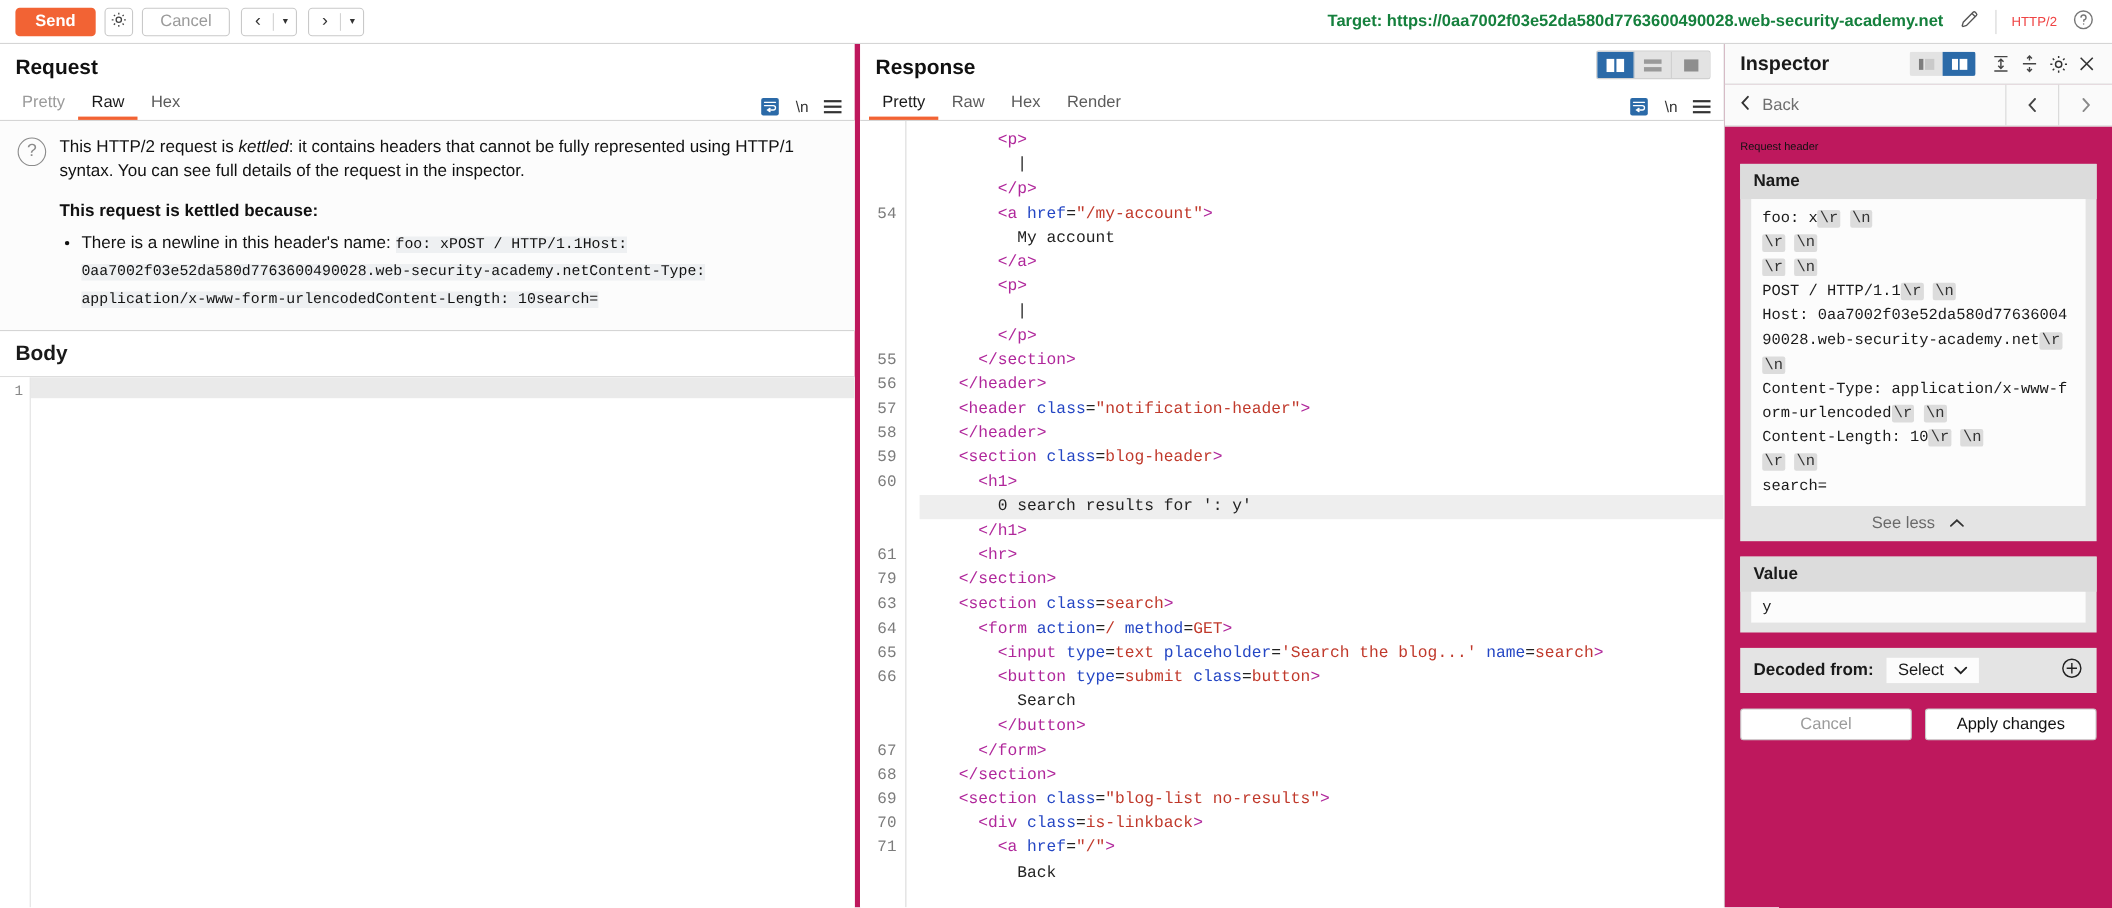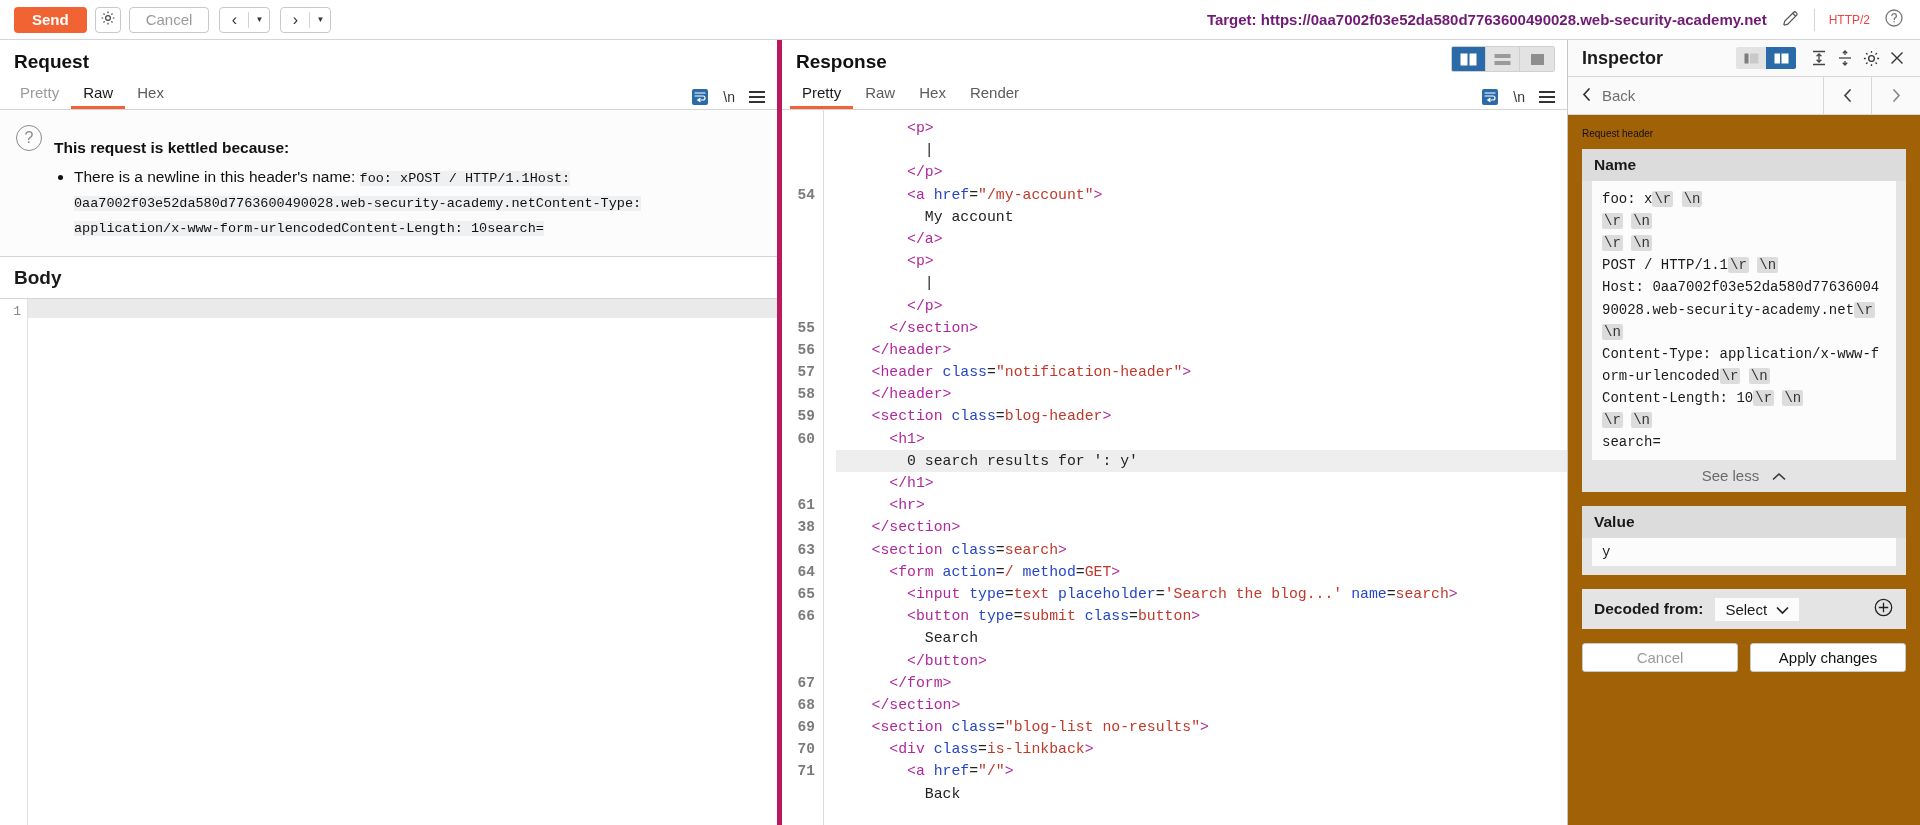--- a/index.html
+++ b/index.html
@@ -48,32 +48,32 @@
     background: #fff; display: flex; align-items: stretch;
     cursor: pointer; overflow: hidden;
   }
   .split-btn .main { width: 28px; display: flex; align-items: center; justify-content: center;
     font-size: 16px; color: #333; }
   .split-btn .divider { width: 1px; background: #d2d2d2; margin: 4px 0; }
   .split-btn .caret { width: 20px; display: flex; align-items: center; justify-content: center;
     font-size: 8px; color: #333; }
 
   .toolbar-spacer { flex: 1; }
-  .target-label { font-weight: bold; font-size: 15px; color: #701a75; white-space: nowrap; text-align: right; }
+  .target-label { font-weight: bold; font-size: 15px; color: #15803d; white-space: nowrap; text-align: right; }
   .tb-sep { width: 1px; height: 22px; background: #d5d5d5; margin: 0 14px; }
   .http-ver { color: #ef4444; font-size: 12px; }
 
   
   .panes { flex: 1; display: flex; min-height: 0; }
   .pane-request { width: 782px; min-width: 782px; display: flex; flex-direction: column;
     border-right: 5px solid #be185d; background: #fff; }
   .pane-response { flex: 1; display: flex; flex-direction: column; background: #fff;
     border-right: 1px solid #c8c8c8; min-width: 0; }
   .pane-inspector { width: 352px; min-width: 352px; display: flex; flex-direction: column;
-    background: #a16207; }
+    background: #be185d; }
 
   
   .pane-head { position: relative; }
   .pane-title { font-size: 19px; font-weight: bold; padding: 11px 14px 5px 14px; color: #111; }
   .tabs { display: flex; align-items: flex-end; padding: 0 8px;
     border-bottom: 1px solid #d5d5d5; height: 32px; }
   .tab { padding: 0 12px; height: 31px; line-height: 30px; font-size: 15px; color: #5c5c5c;
     cursor: pointer; border-bottom: 3px solid transparent; }
   .tab.active { color: #1a1a1a; border-bottom: 3px solid #f26334; }
   .tab.dim { color: #9b9b9b; }
@@ -115,21 +115,21 @@
     font-family: "Liberation Mono", monospace; font-size: 13px; text-align: right;
     padding: 5px 6px 0 0; border-right: 1px solid #e2e2e2; }
   .body-area { flex: 1; }
   .body-area .line1 { height: 19px; background: #eaeaea; }
 
   
   .code-wrap { flex: 1; display: flex; min-height: 0; overflow: hidden; background: #fff; }
   .code-gutter { width: 42px; min-width: 42px; text-align: right; padding: 7px 8px 0 0;
     font-family: "Liberation Mono", monospace; font-size: 14.5px; color: #7b7b7b;
     border-right: 1px solid #dadada; background: #fff; }
-  .code-gutter div { height: 22.2px; line-height: 22.2px; font-weight: bold; }
+  .code-gutter div { height: 22.2px; line-height: 22.2px; }
   .code-body { flex: 1; padding: 7px 0 0 12px; font-family: "Liberation Mono", monospace;
     font-size: 14.8px; white-space: pre; overflow: hidden; }
   .code-body .cl { height: 22.2px; line-height: 22.2px; }
   .code-body .cl.hl { background: #eeeeee; }
   .t-tag  { color: #b0279b; }
   .t-attr { color: #2446c4; }
   .t-val  { color: #c0392b; }
   .t-txt  { color: #222; }
   .t-pipe { color: #222; }
 
@@ -260,20 +260,21 @@
                 <i></i>
                 <i></i>
               </span>
           </span>
         </div>
       </div>
 
       <div class="kettle-note">
         <div class="q-icon">?</div>
         <div class="kettle-text">
+          <div><span>This HTTP/2 request is </span><em>kettled</em><span>: it contains headers that cannot be fully represented using HTTP/1 syntax. You can see full details of the request in the inspector.</span></div>
           <div class="why">This request is kettled because:</div>
           <ul>
             <li><span>There is a newline in this header's name: </span><span class="mono-hl">foo: xPOST / HTTP/1.1Host: 0aa7002f03e52da580d7763600490028.web-security-academy.netContent-Type: application/x-www-form-urlencodedContent-Length: 10search=</span></li>
           </ul>
         </div>
       </div>
 
       <div class="body-label">Body</div>
 
       <div class="body-editor">
@@ -346,21 +347,21 @@
             <div></div>
             <div>55</div>
             <div>56</div>
             <div>57</div>
             <div>58</div>
             <div>59</div>
             <div>60</div>
             <div></div>
             <div></div>
             <div>61</div>
-            <div>38</div>
+            <div>79</div>
             <div>63</div>
             <div>64</div>
             <div>65</div>
             <div>66</div>
             <div></div>
             <div></div>
             <div>67</div>
             <div>68</div>
             <div>69</div>
             <div>70</div>

